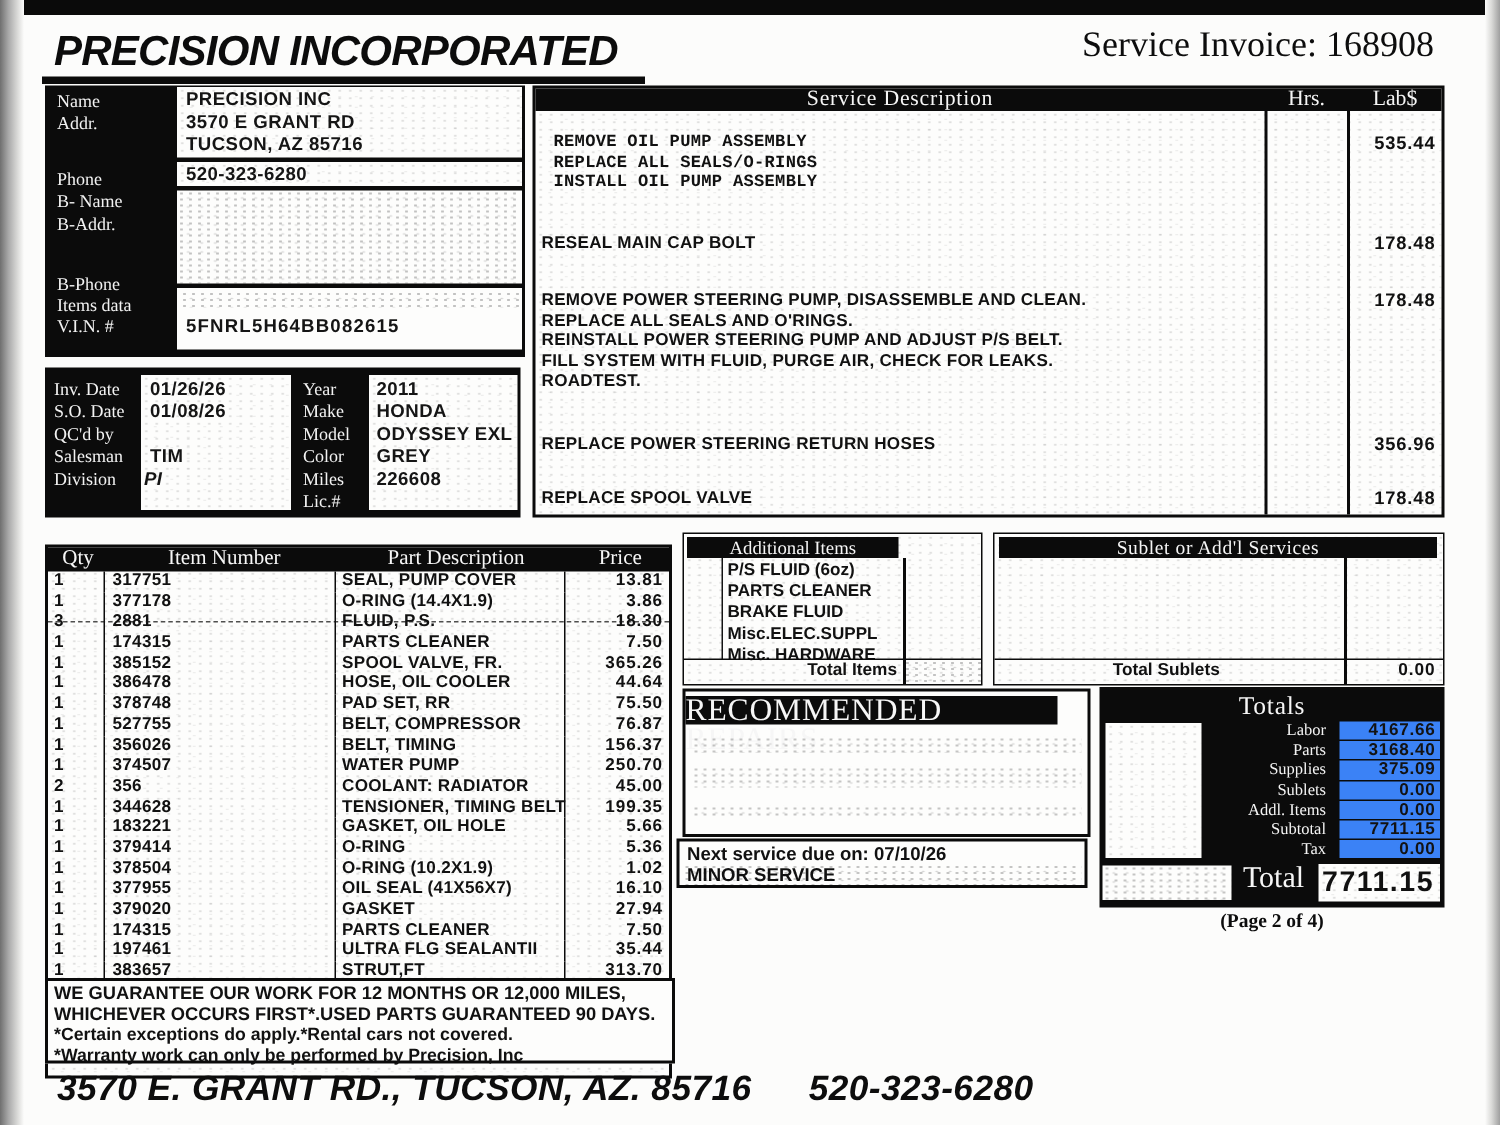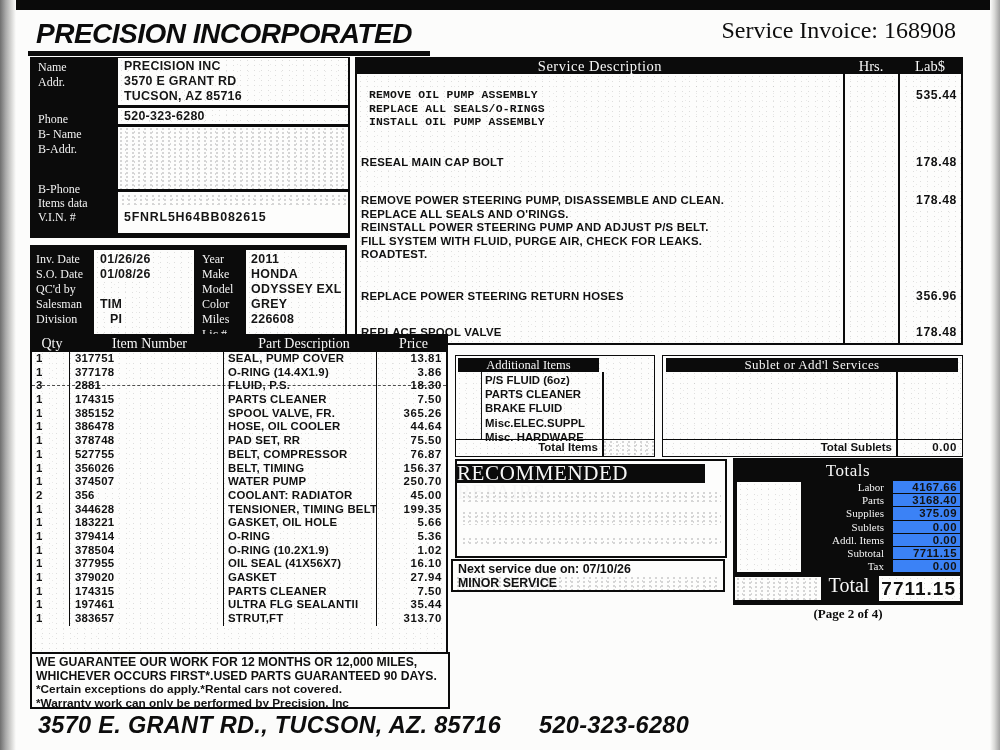--- a/index.html
+++ b/index.html
@@ -110,21 +110,21 @@
           <div class="val" style="padding-left:6px;"></div>
         </div>
 
         <div class="ord-row">
           <div class="lbl" style="width:58px;">Salesman</div>
           <div class="val" style="padding-left:6px;">TIM</div>
         </div>
 
         <div class="ord-row">
           <div class="lbl" style="width:58px;">Division</div>
-          <div class="val" style="padding-left:16px;">PI</div>
+          <div class="val" style="padding-left:2px;font-style:italic;">PI</div>
         </div>
       </div>
     <div class="abs ord-rows" style="left:172px;top:7px;width:143px;">
 
         <div class="ord-row">
           <div class="lbl" style="width:44px;">Year</div>
           <div class="val" style="padding-left:5px;white-space:nowrap;">2011</div>
         </div>
 
         <div class="ord-row">
@@ -190,21 +190,21 @@
     <div class="svc-line">REPLACE SPOOL VALVE</div>
       </div>
 
     <div class="lab-val" style="top:30px;">535.44</div>
     <div class="lab-val" style="top:97px;">178.48</div>
     <div class="lab-val" style="top:135px;">178.48</div>
     <div class="lab-val" style="top:231px;">356.96</div>
     <div class="lab-val" style="top:267px;">178.48</div>
   </div>
 
-  <div class="abs bordered whitebox speckle-light" style="left:30px;top:334px;width:418px;height:356px;">
+  <div class="abs bordered whitebox speckle-light" style="left:30px;top:363px;width:418px;height:356px;">
     <div class="blackbox serif" style="display:flex;height:16px;line-height:16px;font-size:14px;">
       <div style="width:40px;text-align:center;">Qty</div>
       <div style="width:155px;text-align:center;">Item Number</div>
       <div style="width:154px;text-align:center;">Part Description</div>
       <div style="flex:1;text-align:center;">Price</div>
     </div>
     <div class="parts-rows">
 
         <div class="parts-row">
           <div class="c1">1</div>
@@ -363,21 +363,21 @@
     <div class="abs" style="left:0;right:0;bottom:0;height:16px;border-top:1.5px solid #0b0b0b;display:flex;">
       <div class="b" style="width:142px;text-align:right;padding-right:4px;font-size:11.5px;line-height:15px;">Total Items</div>
       <div class="speckle" style="flex:1;"></div>
     </div>
   </div>
 
   <div class="abs whitebox speckle-light" style="left:662px;top:355px;width:301px;height:102px;border:1.5px solid #0b0b0b;box-sizing:border-box;">
     <div class="abs blackbox serif" style="left:3px;top:2px;width:292px;height:14px;line-height:14px;text-align:center;font-size:13px;letter-spacing:.4px;">Sublet or Add'l Services</div>
     <div class="abs" style="left:233px;top:16px;bottom:0;width:1.5px;background:#0b0b0b;"></div>
     <div class="abs" style="left:0;right:0;bottom:0;height:16px;border-top:1.5px solid #0b0b0b;display:flex;">
-      <div class="b" style="width:229px;text-align:right;padding-right:8px;font-size:11.5px;line-height:15px;">Total Sublets</div>
+      <div class="b" style="width:229px;text-align:center;padding-right:8px;font-size:11.5px;line-height:15px;">Total Sublets</div>
       <div class="b" style="flex:1;text-align:right;padding-right:5px;font-size:11.5px;line-height:15px;letter-spacing:.6px;">0.00</div>
     </div>
   </div>
 
   <div class="abs bordered whitebox" style="left:455px;top:459px;width:272px;height:99px;">
     <div class="abs blackbox serif" style="left:0;top:3px;width:248px;height:19px;line-height:19px;text-align:left;font-size:21px;letter-spacing:.6px;font-family:Liberation Serif, serif;">RECOMMENDED REPAIRS</div>
     <div class="noise-strip speckle" style="top:30px;height:11px;"></div>
     <div class="noise-strip speckle" style="top:50px;height:14px;"></div>
     <div class="noise-strip speckle" style="top:76px;height:9px;"></div>
   </div>

